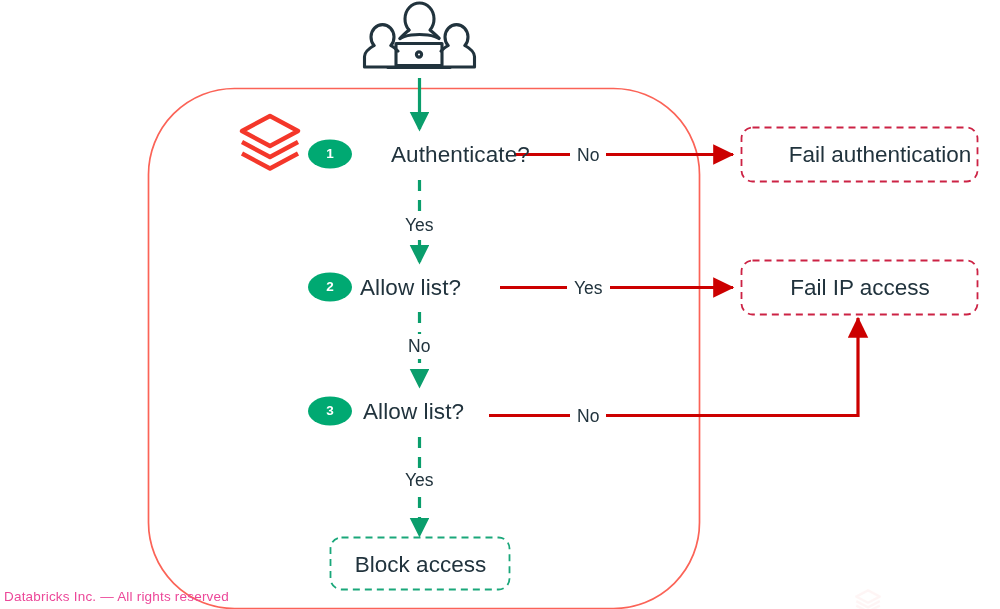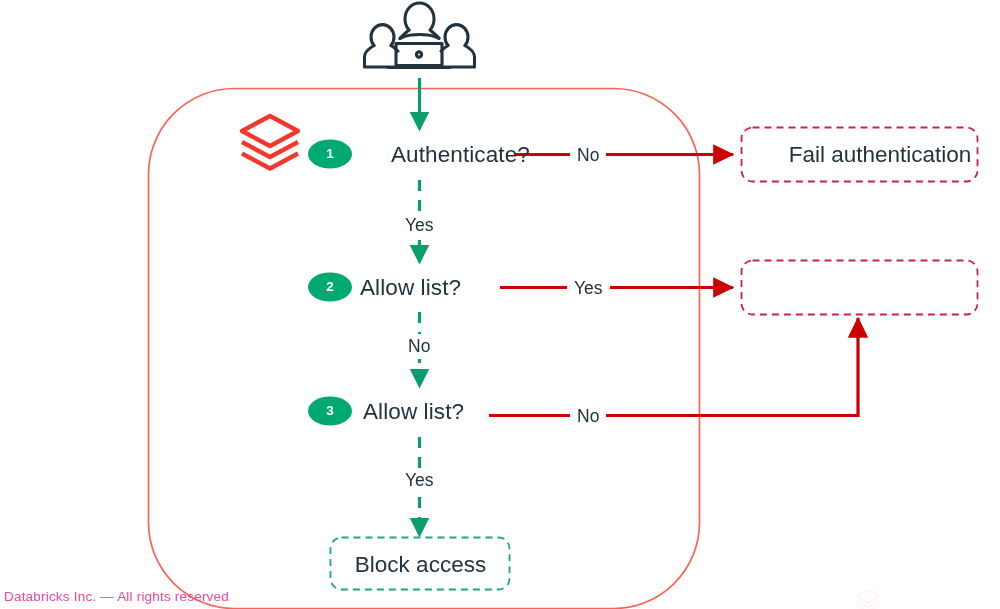--- a/index.html
+++ b/index.html
@@ -161,17 +161,18 @@
 
   <div class="lbl branch-lbl" style="left:570px; top:145px;">No</div>
   <div class="lbl branch-lbl" style="left:567px; top:278px;">Yes</div>
   <div class="lbl branch-lbl" style="left:570px; top:406px;">No</div>
 
   <div class="lbl vert-lbl" style="left:400px; top:213px;">Yes</div>
   <div class="lbl vert-lbl" style="left:403px; top:334px;">No</div>
   <div class="lbl vert-lbl" style="left:400px; top:468px;">Yes</div>
 
   <div class="lbl term-text" style="left:762px; top:142px; width:236px;">Fail authentication</div>
+  <div class="lbl term-text" style="left:742px; top:275px; width:236px;">Fail IP access</div>
   <div class="lbl term-text" style="left:331px; top:552px; width:179px;">Block access</div>
 
   <div class="watermark-text">Databricks Inc. — All rights reserved</div>
 
 </div>
 
 </body></html>

